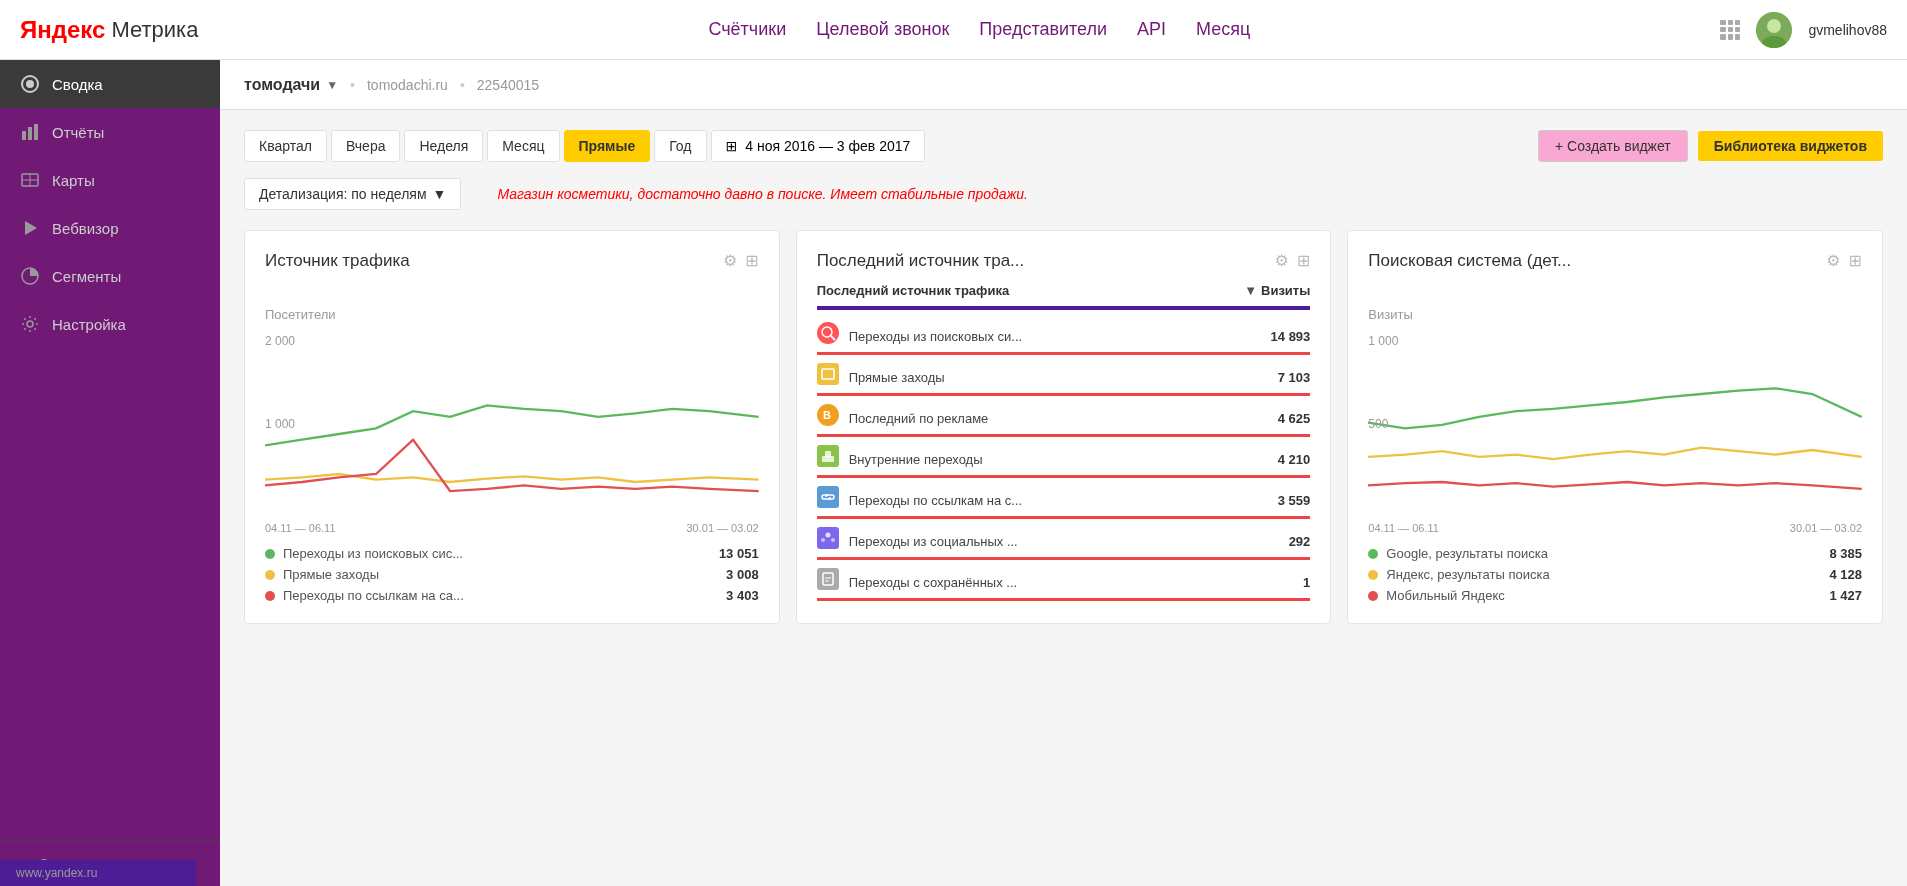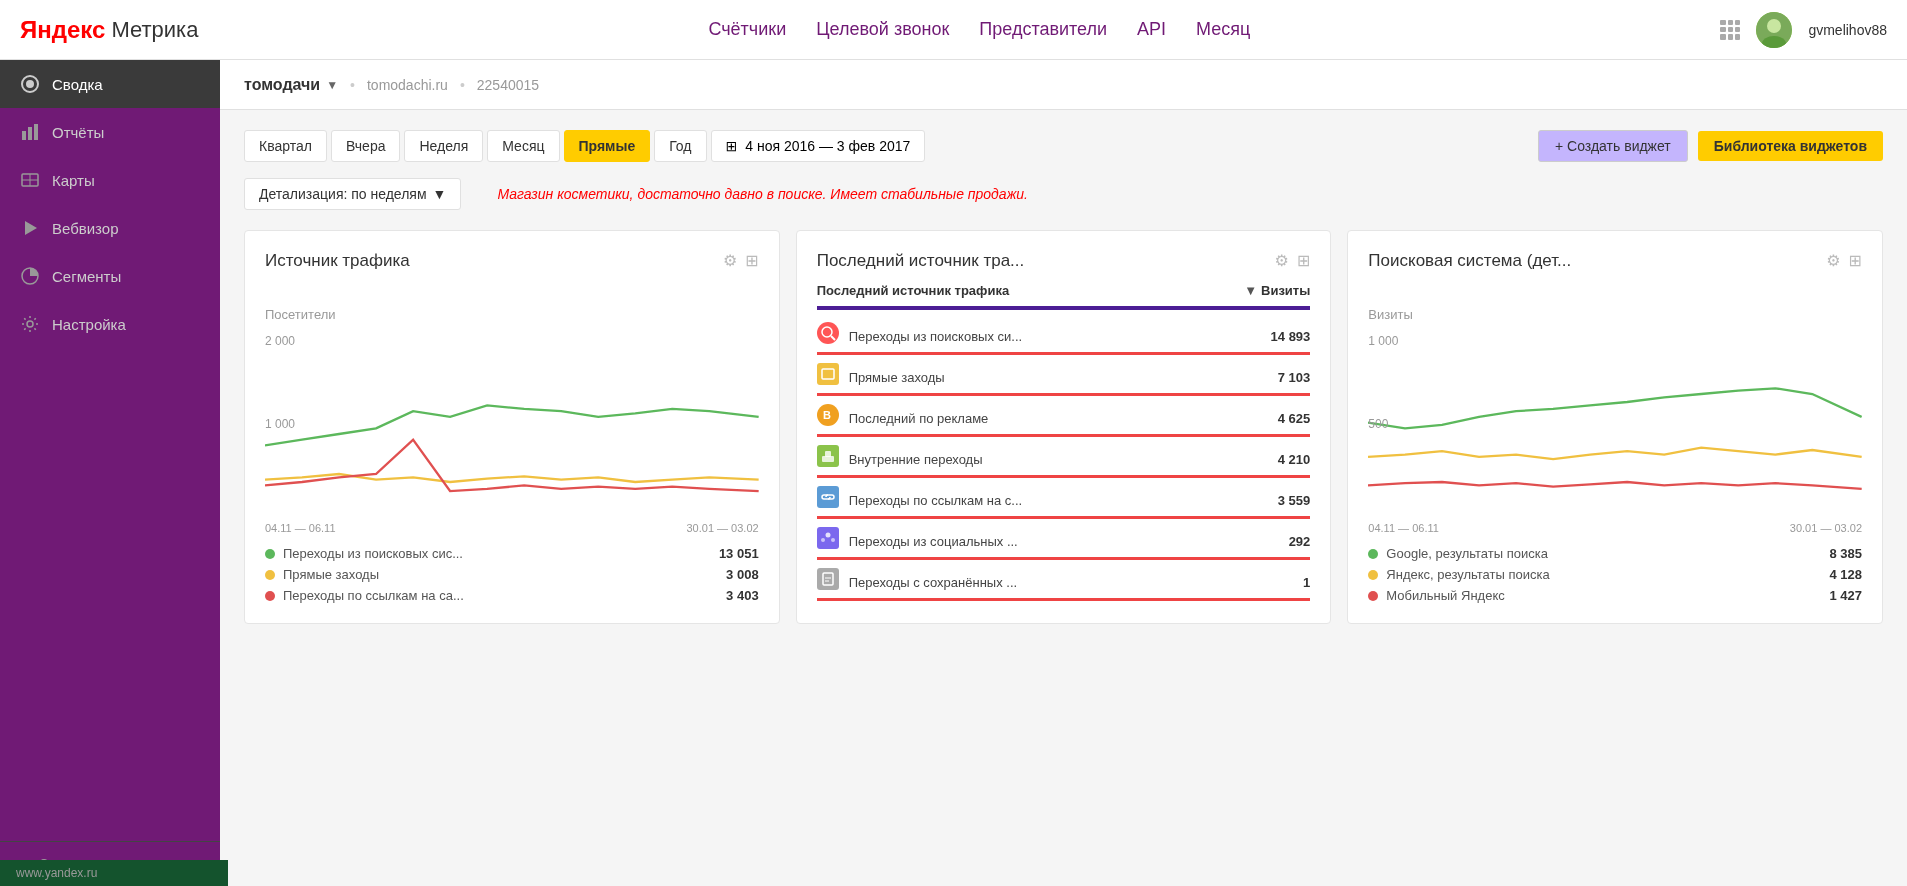--- a/index.html
+++ b/index.html
@@ -189,21 +189,21 @@
     }
     .right-actions {
       margin-left: auto;
       display: flex;
       gap: 10px;
       align-items: center;
     }
     .create-widget-btn {
       padding: 7px 16px;
       border: 1px solid #ccc;
-      background: #c4b5fd;
+      background: #f9a8d4;
       border-radius: 3px;
       cursor: pointer;
       font-size: 14px;
       color: #333;
       display: flex;
       align-items: center;
       gap: 6px;
     }
     .widget-library-btn {
       padding: 7px 16px;
@@ -380,28 +380,28 @@
       text-overflow: ellipsis;
     }
     .table-row-value {
       font-size: 13px;
       font-weight: bold;
       color: #333;
       flex-shrink: 0;
     }
 
     .footer-bar {
-      background: #14532d;
+      background: #4c1d95;
       color: #999;
       font-size: 12px;
       padding: 6px 16px;
       position: fixed;
       bottom: 0;
       left: 0;
-      width: 228px;
+      width: 196px;
     }
 
     
     .sort-arrow { color: #555; }
   </style>
 </head>
 <body>
 
 <div class="header">
   <a class="logo" href="#">

